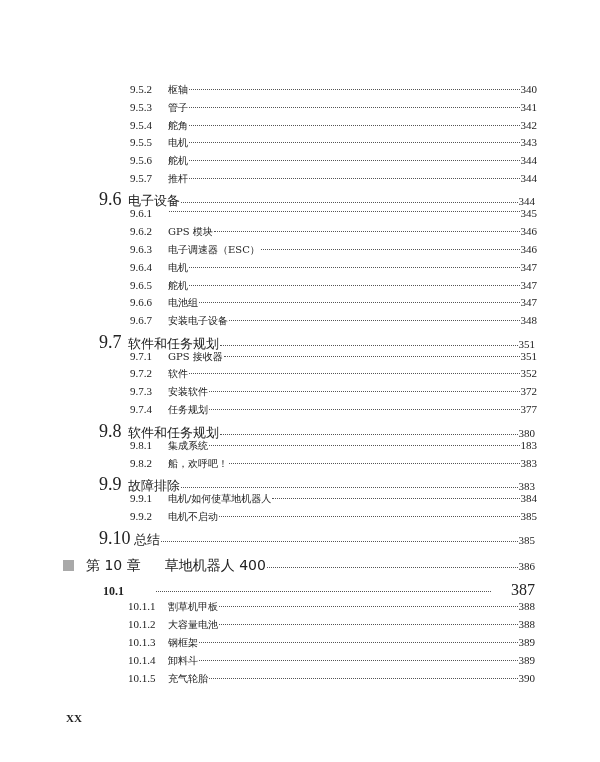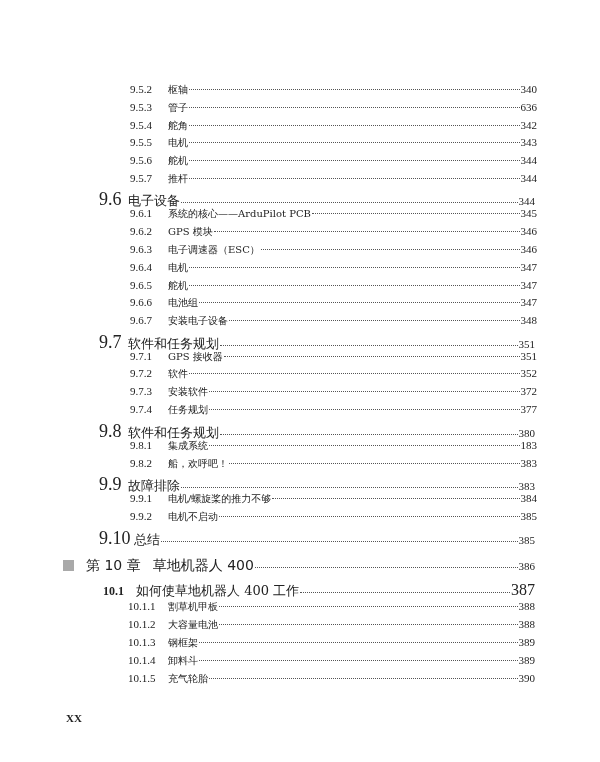--- a/index.html
+++ b/index.html
@@ -15,24 +15,24 @@
   .sub { left: 130px; width: 407px; font-size: 10px; }
   .sub .num { width: 38px; font-family: "Liberation Serif", serif; font-size: 11px; }
   .sub .page { font-size: 11px; }
 
   .sec { left: 99px; width: 436px; font-size: 13px; }
   .sec .num { width: 29px; font-family: "Liberation Serif", serif; font-size: 18px; }
   .sec .page { font-size: 11px; }
 
   .chap { left: 63px; width: 472px; font-family: "DejaVu Sans", "Liberation Sans", sans-serif; font-size: 14px; color: #222; }
   .chap .sq { width: 11px; height: 11px; background: #a9a9a9; display: inline-block; margin-right: 12px; position: relative; top: 1px; }
-  .chap .num { width: auto; margin-right: 12px; }
+  .chap .num { width: auto; margin-right: 24px; }
   .chap .page { font-family: "Liberation Serif", serif; font-size: 11px; }
 
-  .sec10 { left: 103px; width: 432px; font-size: 13px; }
+  .sec10 { left: 103px; width: 432px; font-size: 13px; gap: 19px; }
   .sec10 .num { width: 33px; font-family: "Liberation Serif", serif; font-size: 12px; font-weight: bold; }
   .sec10 .page { font-size: 16px; }
 
   .sub10 { left: 128px; width: 407px; font-size: 10px; }
   .sub10 .num { width: 40px; font-family: "Liberation Serif", serif; font-size: 11px; }
   .sub10 .page { font-size: 11px; }
 
   .footer { position: absolute; left: 66px; top: 712px; font-family: "Liberation Serif", serif; font-size: 11px; font-weight: bold; }
 </style>
 </head>
@@ -43,21 +43,21 @@
   <div class="row sub" style="top:83px">
     <span class="num">9.5.2</span>
     <span class="title">枢轴</span>
     <span class="leader"></span>
     <span class="page">340</span>
   </div>
   <div class="row sub" style="top:101px">
     <span class="num">9.5.3</span>
     <span class="title">管子</span>
     <span class="leader"></span>
-    <span class="page">636</span>
+    <span class="page">341</span>
   </div>
   <div class="row sub" style="top:119px">
     <span class="num">9.5.4</span>
     <span class="title">舵角</span>
     <span class="leader"></span>
     <span class="page">342</span>
   </div>
   <div class="row sub" style="top:136px">
     <span class="num">9.5.5</span>
     <span class="title">电机</span>
@@ -78,21 +78,20 @@
   </div>
 
   <div class="row sec" style="top:189px">
     <span class="num">9.6</span>
     <span class="title">电子设备</span>
     <span class="leader"></span>
     <span class="page">344</span>
   </div>
   <div class="row sub" style="top:207px">
     <span class="num">9.6.1</span>
-    <span class="title">系统的核心——ArduPilot PCB</span>
     <span class="leader"></span>
     <span class="page">345</span>
   </div>
   <div class="row sub" style="top:225px">
     <span class="num">9.6.2</span>
     <span class="title">GPS 模块</span>
     <span class="leader"></span>
     <span class="page">346</span>
   </div>
   <div class="row sub" style="top:243px">
@@ -177,21 +176,21 @@
   </div>
 
   <div class="row sec" style="top:474px">
     <span class="num">9.9</span>
     <span class="title">故障排除</span>
     <span class="leader"></span>
     <span class="page">383</span>
   </div>
   <div class="row sub" style="top:492px">
     <span class="num">9.9.1</span>
-    <span class="title">电机/螺旋桨的推力不够</span>
+    <span class="title">电机/如何使草地机器人</span>
     <span class="leader"></span>
     <span class="page">384</span>
   </div>
   <div class="row sub" style="top:510px">
     <span class="num">9.9.2</span>
     <span class="title">电机不启动</span>
     <span class="leader"></span>
     <span class="page">385</span>
   </div>
 
@@ -205,21 +204,20 @@
   <div class="row chap" style="top:557px">
     <span class="sq"></span>
     <span class="num">第 10 章</span>
     <span class="title">草地机器人 400</span>
     <span class="leader"></span>
     <span class="page">386</span>
   </div>
 
   <div class="row sec10" style="top:581px">
     <span class="num">10.1</span>
-    <span class="title">如何使草地机器人 400 工作</span>
     <span class="leader"></span>
     <span class="page">387</span>
   </div>
   <div class="row sub10" style="top:600px">
     <span class="num">10.1.1</span>
     <span class="title">割草机甲板</span>
     <span class="leader"></span>
     <span class="page">388</span>
   </div>
   <div class="row sub10" style="top:618px">

